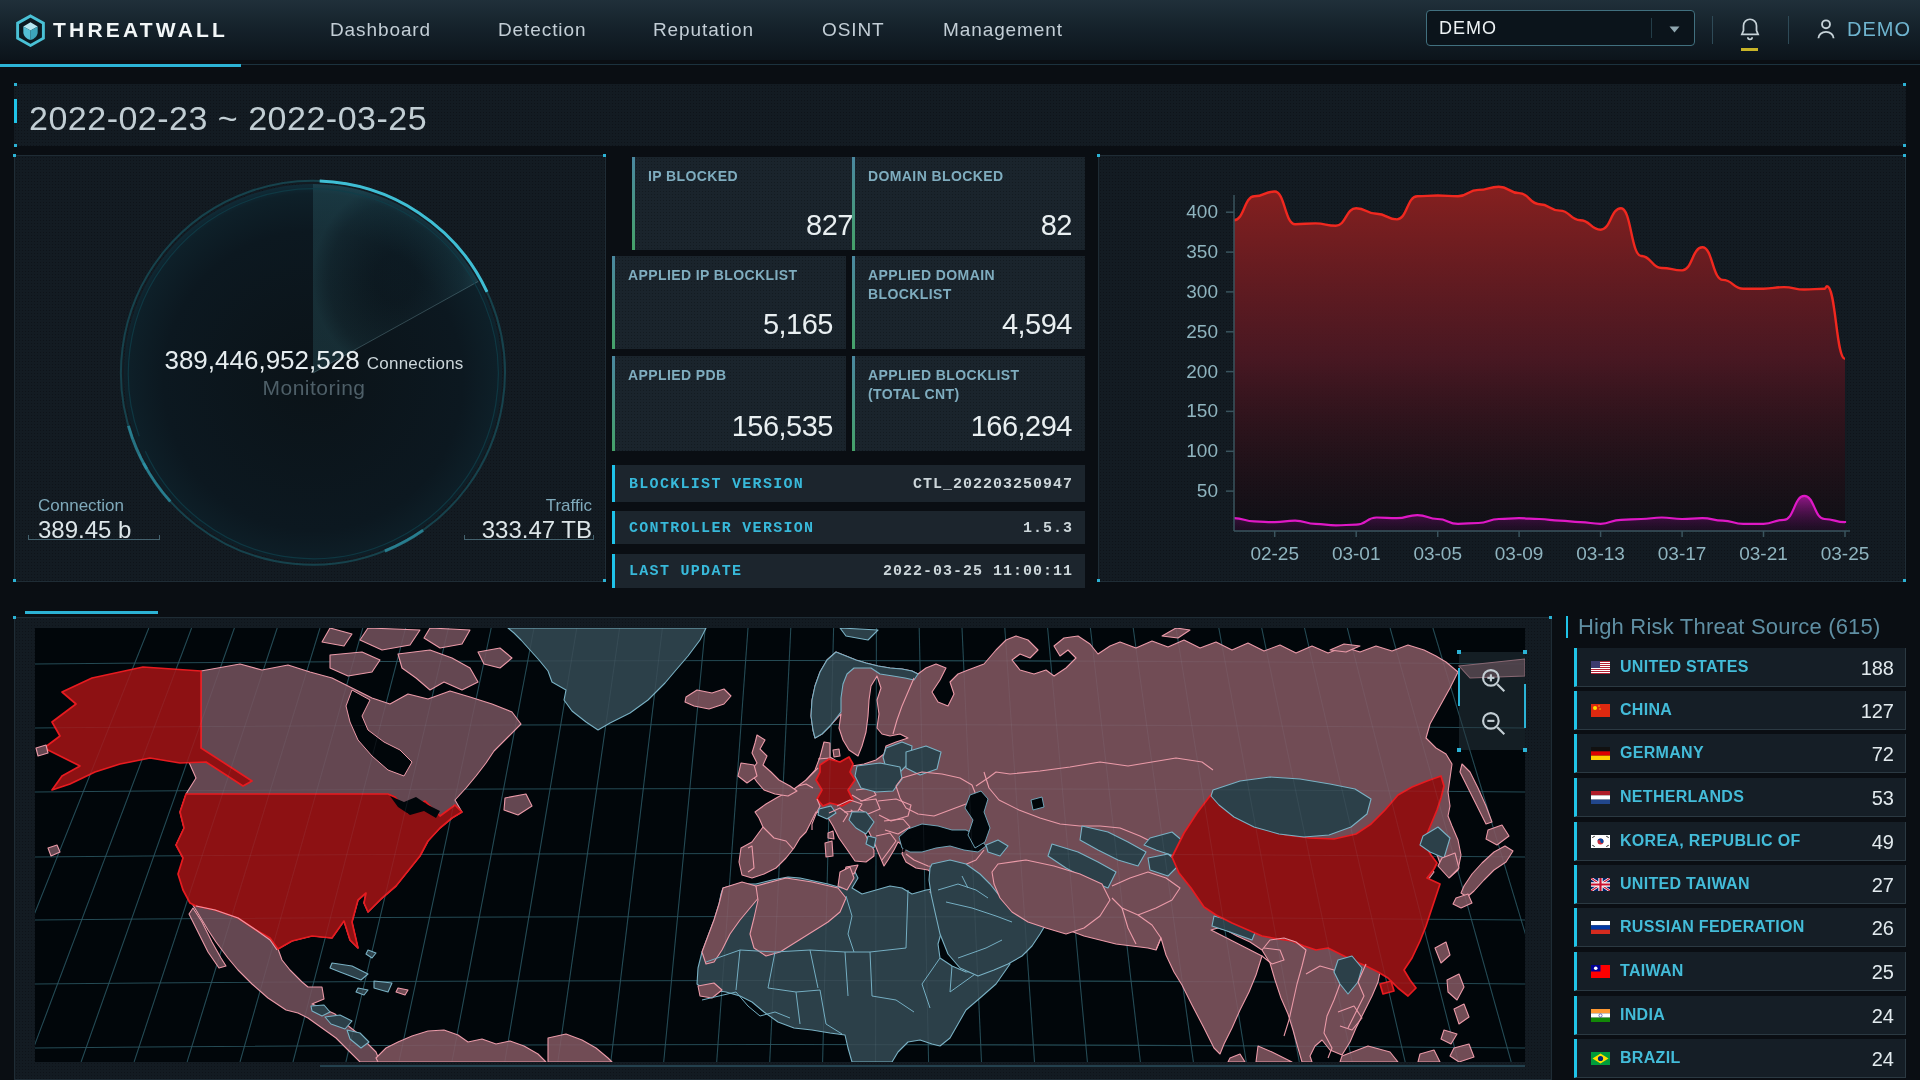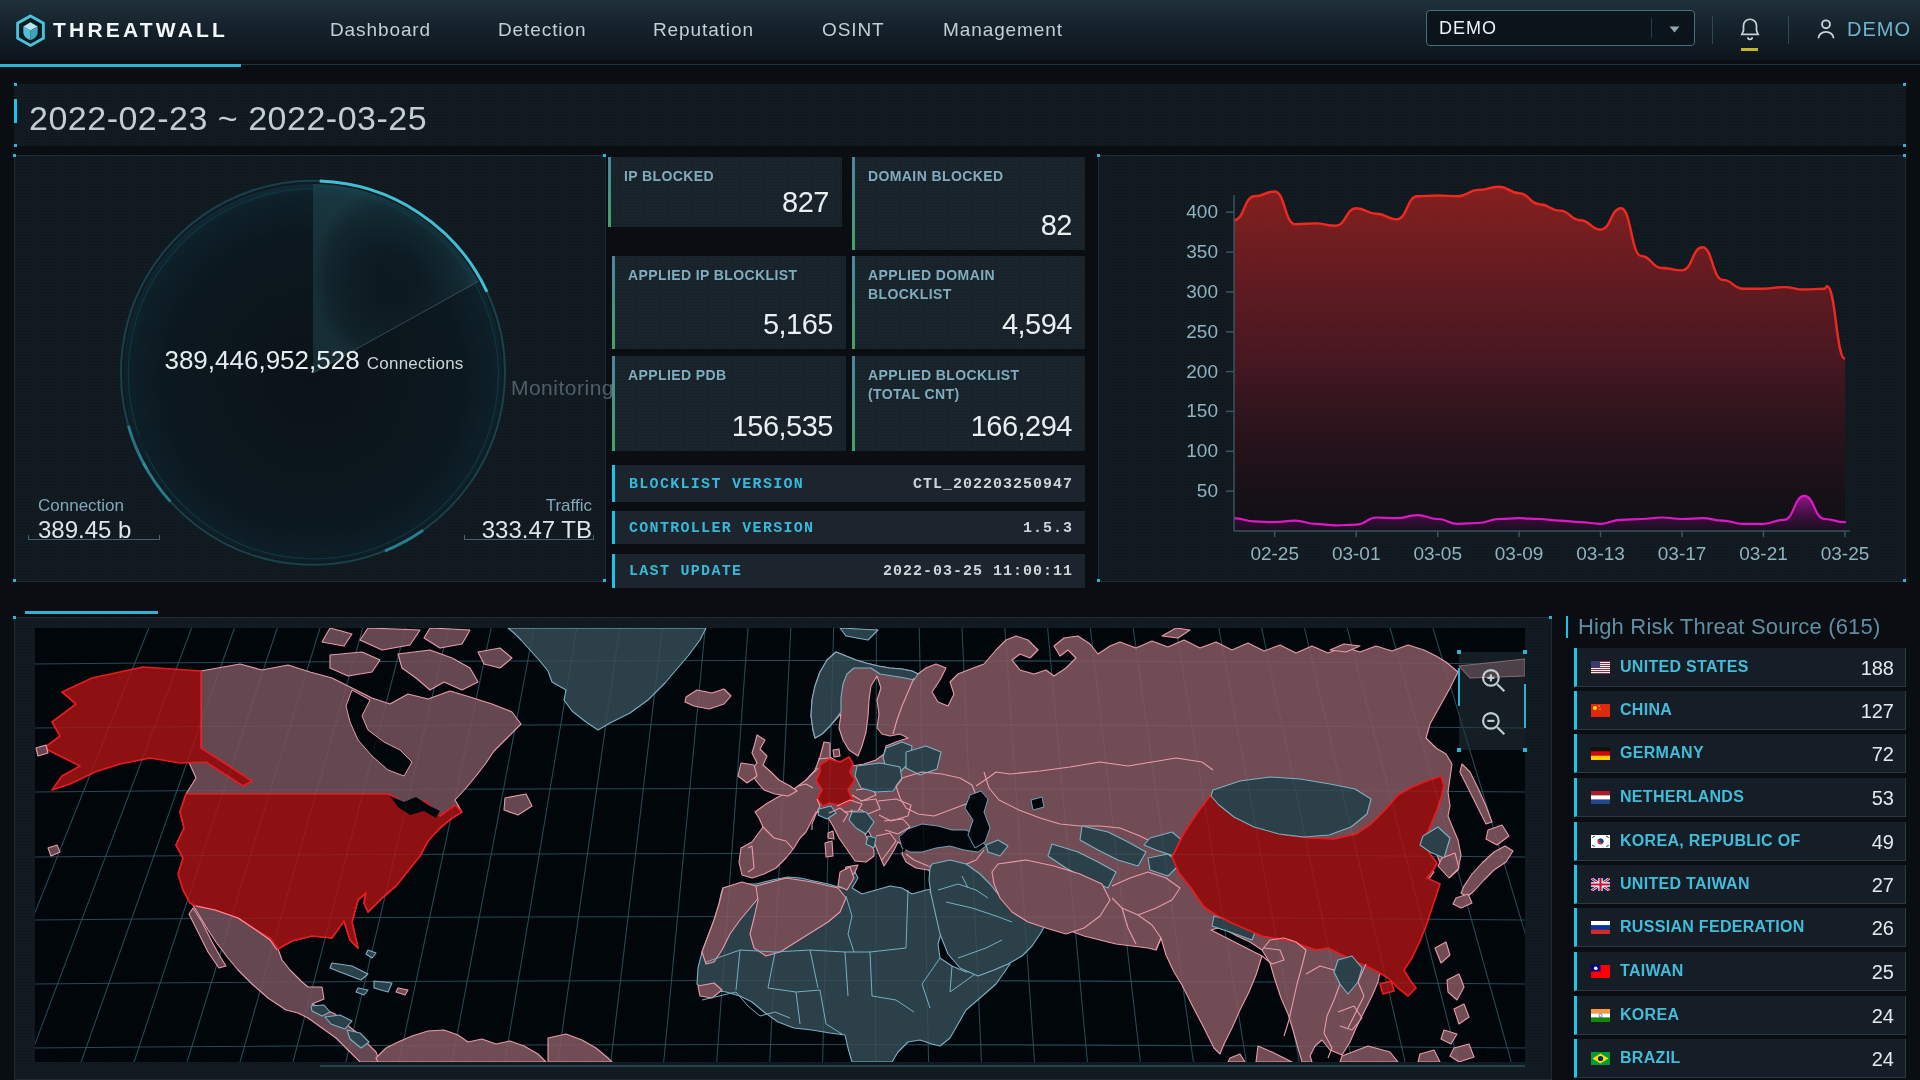--- a/index.html
+++ b/index.html
@@ -40,21 +40,21 @@
 #last30 .sep { position:absolute; right:42px; top:9px; bottom:9px; width:1px; background:#335967; }
 #last30 .car { position:absolute; right:14px; top:19px; line-height:0; }
 
 
 #gaugep { left:14px; top:155px; width:592px; height:427px; }
 .biglbl { position:absolute; color:#7fa9ba; font-size:17px; }
 .bigval { position:absolute; color:#dde6e9; font-size:24px; letter-spacing:0px; }
 .uline { position:absolute; height:5px; border-bottom:1px solid #44626e; border-left:1px solid #44626e; border-right:1px solid #44626e; }
 #gtxt1 { position:absolute; left:14px; top:345px; width:600px; text-align:center; color:#e6edef; font-size:26px; letter-spacing:0px; }
 #gtxt1 span { font-size:17px; color:#ccd6da; letter-spacing:0.2px; }
-#gtxt2 { position:absolute; left:14px; top:376px; width:600px; text-align:right; color:#4e5f68; font-size:21px; letter-spacing:0.5px; }
+#gtxt2 { position:absolute; left:14px; top:376px; width:600px; text-align:center; color:#4e5f68; font-size:21px; letter-spacing:0.5px; }
 
 
 .card { position:absolute; background-color:#1a242c;
   background-image:radial-gradient(rgba(0,0,0,0.25) 0.8px, transparent 1px); background-size:3px 3px;
   border-left:3px solid; border-image:linear-gradient(180deg,#4a87a0,#45a268) 1; }
 .clabel { position:absolute; left:13px; top:10px; color:#7fadbf; font-size:14px; font-weight:bold; letter-spacing:0.4px; line-height:19px; }
 .cnum { position:absolute; right:13px; bottom:8px; color:#e9eff1; font-size:29px; letter-spacing:-0.5px; }
 .vrow { position:absolute; left:612px; width:473px; background:#1c252d; border-left:3px solid #1fc3ea; }
 .vlabel { position:absolute; left:14px; top:50%; transform:translateY(-50%); color:#38b9da;
   font-family:"Liberation Mono", monospace; font-size:15px; font-weight:bold; letter-spacing:1.3px; }
@@ -171,21 +171,21 @@
 </svg>
 <div id="gtxt1">389,446,952,528 <span>Connections</span></div>
 <div id="gtxt2">Monitoring</div>
 <div class="biglbl" style="left:38px;top:496px">Connection</div>
 <div class="bigval" style="left:38px;top:516px">389.45 b</div>
 <div class="uline" style="left:28px;top:535px;width:132px"></div>
 <div class="biglbl" style="left:512px;top:496px;text-align:right;width:80px">Traffic</div>
 <div class="bigval" style="left:472px;top:516px;width:120px;text-align:right">333.47 TB</div>
 <div class="uline" style="left:464px;top:535px;width:130px"></div>
 
-<div class="card" style="left:608px;top:157px;width:234px;height:70px">
+<div class="card" style="left:632px;top:157px;width:234px;height:93px">
 <div class="clabel">IP BLOCKED</div>
     <div class="cnum">827</div>
   </div>
 <div class="card" style="left:852px;top:157px;width:233px;height:93px">
 <div class="clabel">DOMAIN BLOCKED</div>
     <div class="cnum">82</div>
   </div>
 <div class="card" style="left:612px;top:256px;width:234px;height:93px">
 <div class="clabel">APPLIED IP BLOCKLIST</div>
     <div class="cnum">5,165</div>
@@ -609,21 +609,21 @@
   </div>
 <div class="trow" style="top:996px">
 <span class="tflag">
       <svg width="19" height="13" viewBox="0 0 19 13">
         <rect width="19" height="4.33" fill="#f93"></rect>
         <rect y="4.33" width="19" height="4.33" fill="#fff"></rect>
         <rect y="8.66" width="19" height="4.34" fill="#128807"></rect>
         <circle cx="9.5" cy="6.5" r="1.6" fill="none" stroke="#008" stroke-width="0.5"></circle>
       </svg>
     </span>
-    <span class="tname">KOREA</span>
+    <span class="tname">INDIA</span>
     <span class="tcnt">24</span>
   </div>
 <div class="trow" style="top:1039px">
 <span class="tflag">
       <svg width="19" height="13" viewBox="0 0 19 13">
         <rect width="19" height="13" fill="#009c3b"></rect>
         <path d="M9.5,1.5 17.5,6.5 9.5,11.5 1.5,6.5Z" fill="#ffdf00"></path>
         <circle cx="9.5" cy="6.5" r="2.6" fill="#002776"></circle>
       </svg>
     </span>

